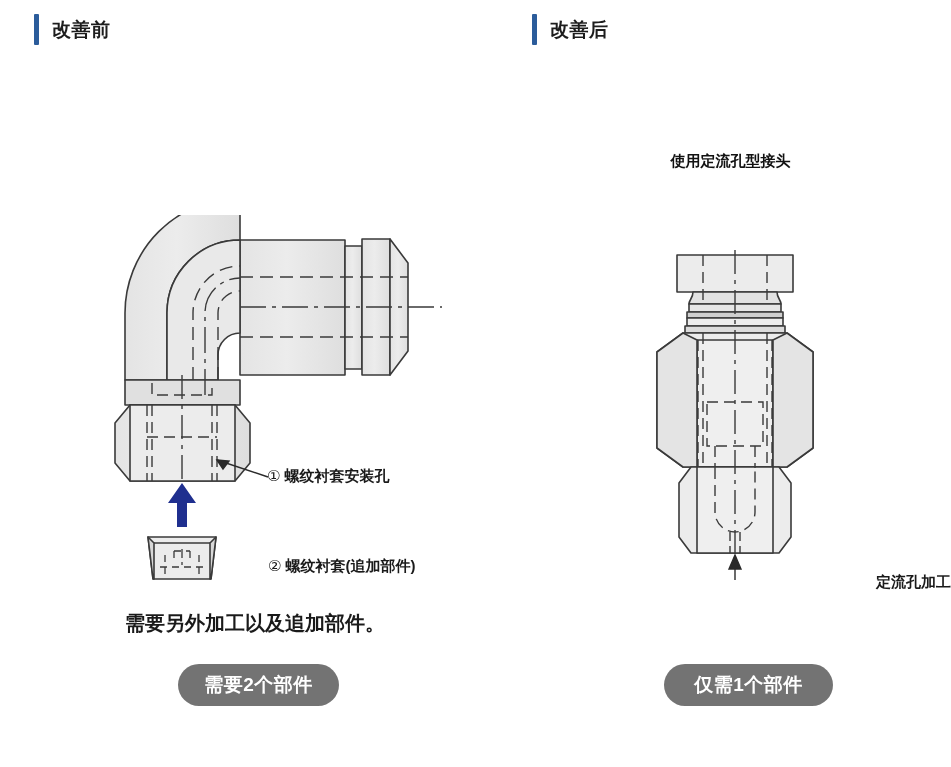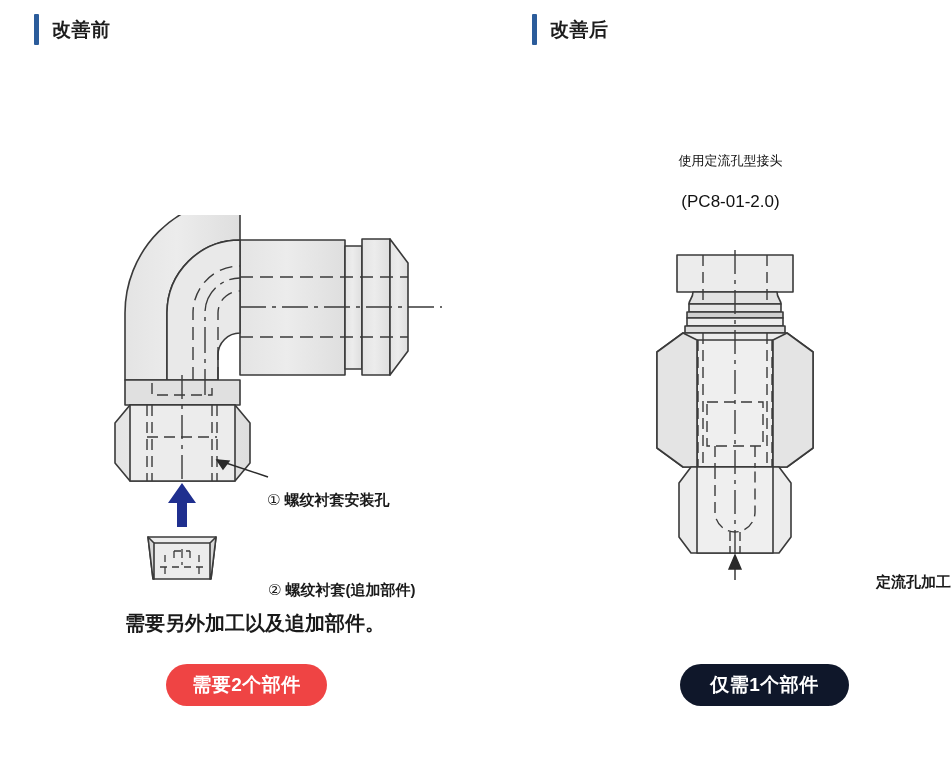--- a/index.html
+++ b/index.html
@@ -48,22 +48,22 @@
   }
   .head-left  { left: 10px; margin-left: 24px; }
   .head-right { left: 22px; }
 
   
   .fit-title {
     position: absolute;
     left: 0;
     width: 441px;
     text-align: center;
-    font-size: 13px;
-    font-weight: normal;
+    font-size: 15px;
+    font-weight: bold;
     color: #111;
     white-space: nowrap;
   }
   .fit-title.t-main { top: 152px; }
   .fit-subtitle {
     position: absolute;
     left: 0;
     width: 441px;
     top: 192px;
     text-align: center;
@@ -79,21 +79,20 @@
   .draw-left  { left: 90px;  top: 215px; }
   .draw-right { left: 125px; top: 240px; }
 
   
   .callout {
     position: absolute;
     font-size: 15px;
     font-weight: bold;
     color: #1a1a1a;
     white-space: nowrap;
-    margin-top: 24px;
   }
   .callout .num {
     font-weight: normal;
     margin-right: 4px;
   }
   .callout-1 { left: 267px; top: 467px; }
   .callout-2 { left: 268px; top: 557px; }
 
   .subcaption {
     position: absolute;
@@ -128,28 +127,28 @@
     display: flex;
     align-items: center;
     justify-content: center;
     color: #ffffff;
     font-size: 19px;
     font-weight: bold;
     letter-spacing: 0.5px;
     white-space: nowrap;
   }
   .badge-red {
-    left: 166px;
+    left: 178px;
     width: 161px;
-    background: #ef4444;
+    background: #737373;
   }
   .badge-green {
-    left: 170px;
+    left: 154px;
     width: 169px;
-    background: #0f172a;
+    background: #737373;
   }
 </style>
 </head>
 <body>
 
 <div class="panel panel-left">
 
   <div class="section-head head-left">
     <div class="accent-bar"></div>
     <div class="head-text">改善前</div>
@@ -256,21 +255,20 @@
 </div>
 
 <div class="panel panel-right">
 
   <div class="section-head head-right">
     <div class="accent-bar"></div>
     <div class="head-text">改善后</div>
   </div>
 
   <div class="fit-title t-main">使用定流孔型接头</div>
-  <div class="fit-subtitle">(PC8-01-2.0)</div>
 
   <div class="drawing draw-right">
     <svg width="200" height="340" viewBox="0 0 200 340" xmlns="http://www.w3.org/2000/svg">
       <g fill="#ececec" stroke="#3a3a3a" stroke-width="1.6" stroke-linejoin="round">
 
         <path d="M42,15 L158,15 L158,52 L42,52 Z"></path>
 
         <path d="M58,52 C58,58 54,60 54,64 L146,64 C146,60 142,58 142,52 Z" fill="#e2e2e2"></path>
 
         <path d="M54,64 L146,64 L146,72 L54,72 Z" fill="#e6e6e6"></path>

